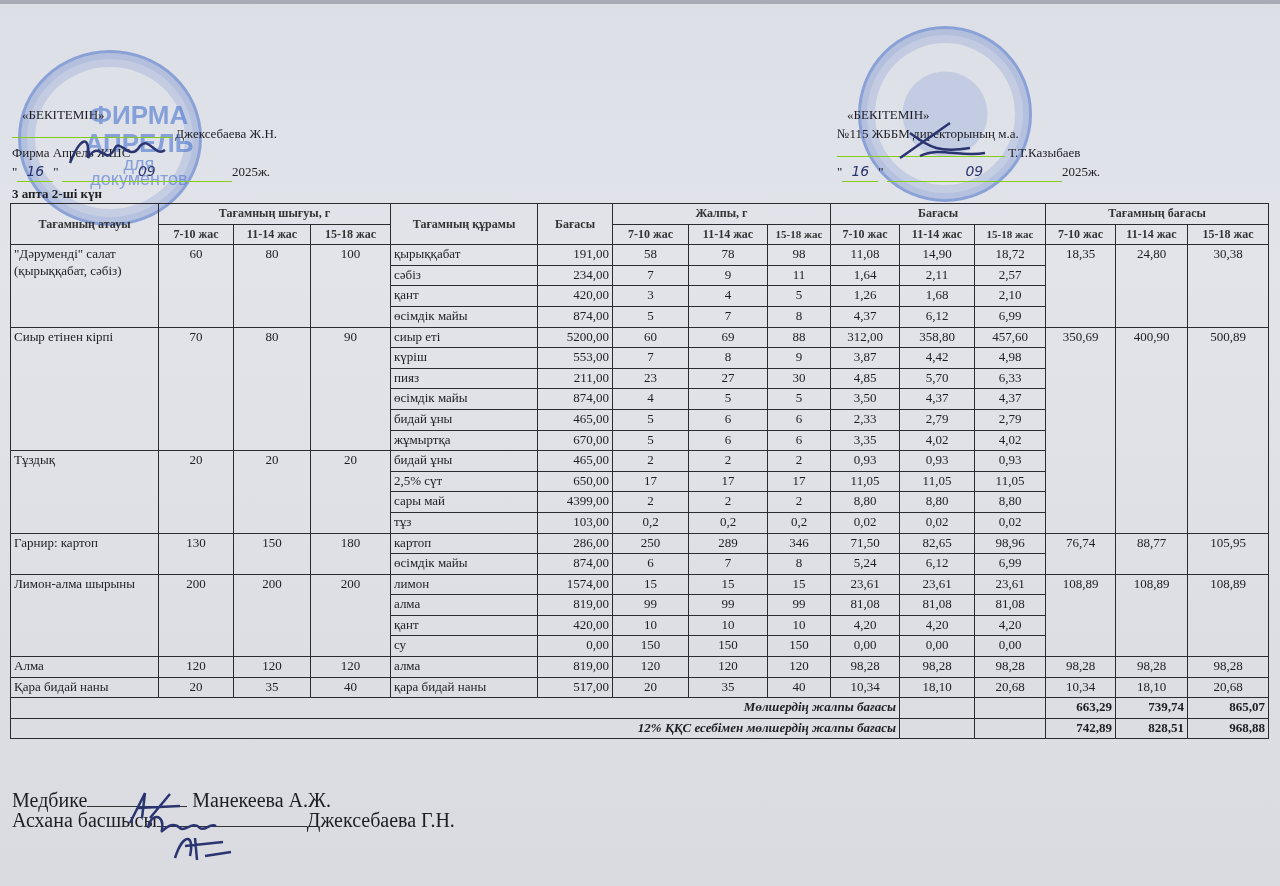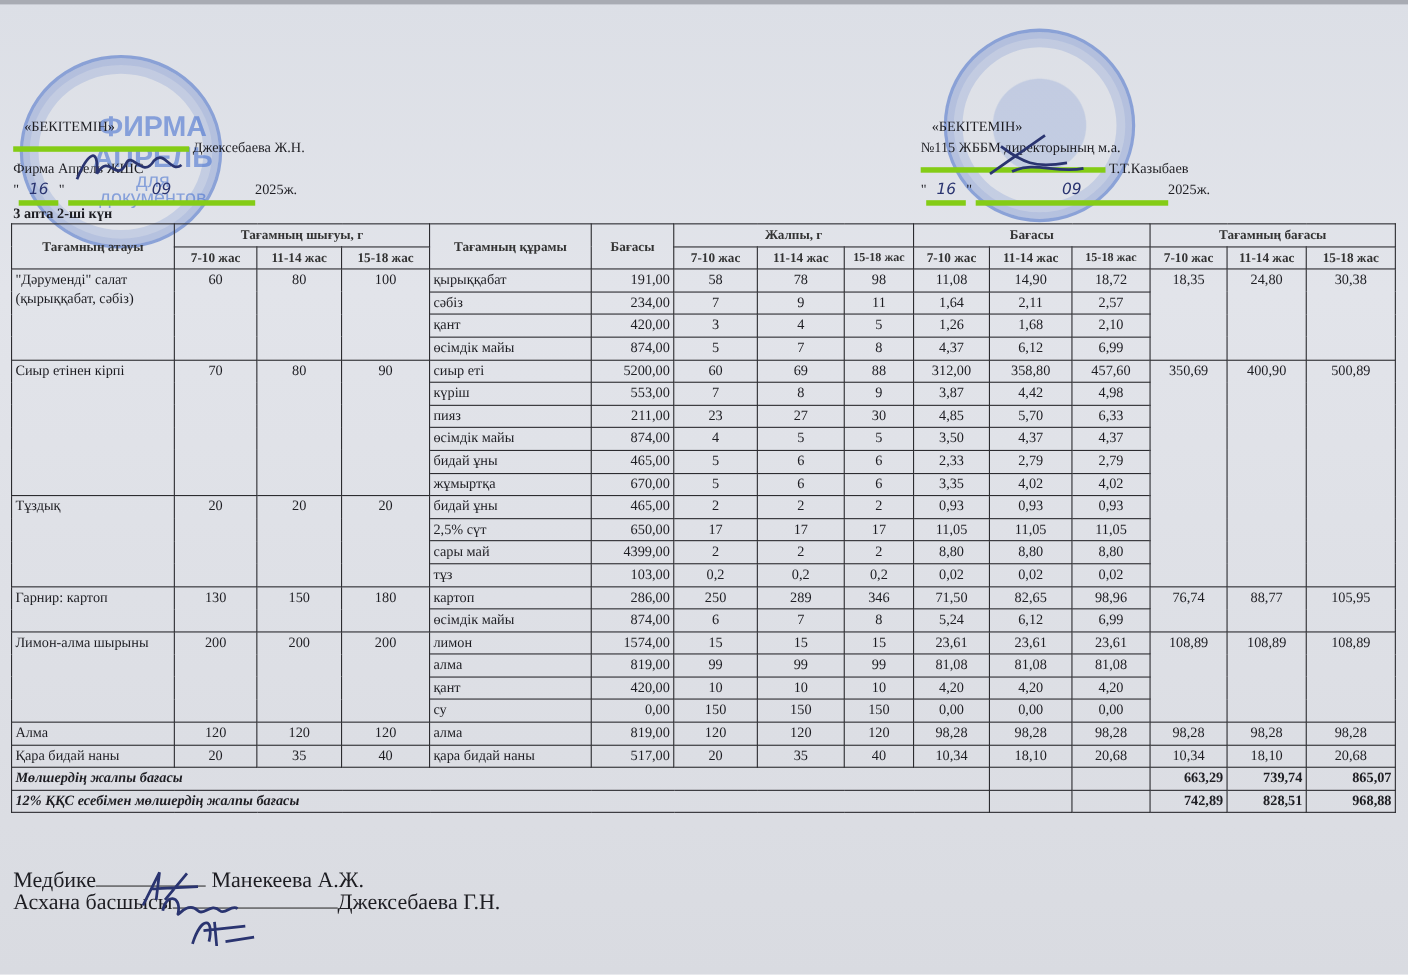--- a/index.html
+++ b/index.html
@@ -24,40 +24,40 @@
   .stamp-left .stamp-sub { font-size: 18px; font-weight: normal; line-height: 15px; }
   .stamp-right { left: 858px; top: 26px; width: 168px; height: 170px;
     background: radial-gradient(circle, rgba(70,110,200,0.18) 0 35%, transparent 36%); }
   .sig { position: absolute; stroke: #2a3470; fill: none; stroke-width: 2.5; }
 
   .hdr { position: absolute; font-size: 13px; line-height: 19px; }
   .hdr-left { left: 12px; top: 105px; width: 300px; }
   .hdr-right { left: 837px; top: 105px; width: 300px; }
   .hdr .line { white-space: nowrap; }
   .hdr .indent { padding-left: 10px; }
-  .hdr .uline { display: inline-block; border-bottom: 5px solid #84cc16; }
+  .hdr .uline { display: inline-block; border-bottom: 1px solid #84cc16; }
   .hdr .hand { font-family: "DejaVu Sans", sans-serif; font-style: italic; color: #2a3470; font-size: 14px; }
   .week { position: absolute; left: 12px; top: 186px; font-size: 13px; font-weight: bold; text-align: center; }
 
   table.menu {
     position: absolute; left: 10px; top: 203px;
     border-collapse: collapse; table-layout: fixed;
     font-size: 13px;
   }
   table.menu td, table.menu th {
     border: 1.3px solid #2c2c30; padding: 0 3px; height: 19.6px; line-height: 17px;
     overflow: hidden; white-space: nowrap; vertical-align: top;
   }
   table.menu th { font-weight: bold; font-size: 12px; text-align: center; vertical-align: middle; color: #333; }
   table.menu th.small { font-size: 11px; line-height: 11px; white-space: normal; }
   td.num { text-align: right; }
   td.ctr { text-align: center; }
   td.name { white-space: normal !important; line-height: 17px; }
   tr.sum td { font-weight: bold; }
-  td.sumlabel { font-style: italic; font-weight: bold; text-align: left; margin-left: 19px; }
+  td.sumlabel { font-style: italic; font-weight: bold; text-align: right; margin-left: 19px; }
 
   .foot { position: absolute; left: 12px; top: 790px; font-size: 20px; line-height: 20px; }
   .foot .line { white-space: nowrap; }
   .foot .blank { display: inline-block; border-bottom: 1px solid #333; height: 14px; }
 </style>
 </head>
 <body>
 
 <div class="topedge"></div>
 

